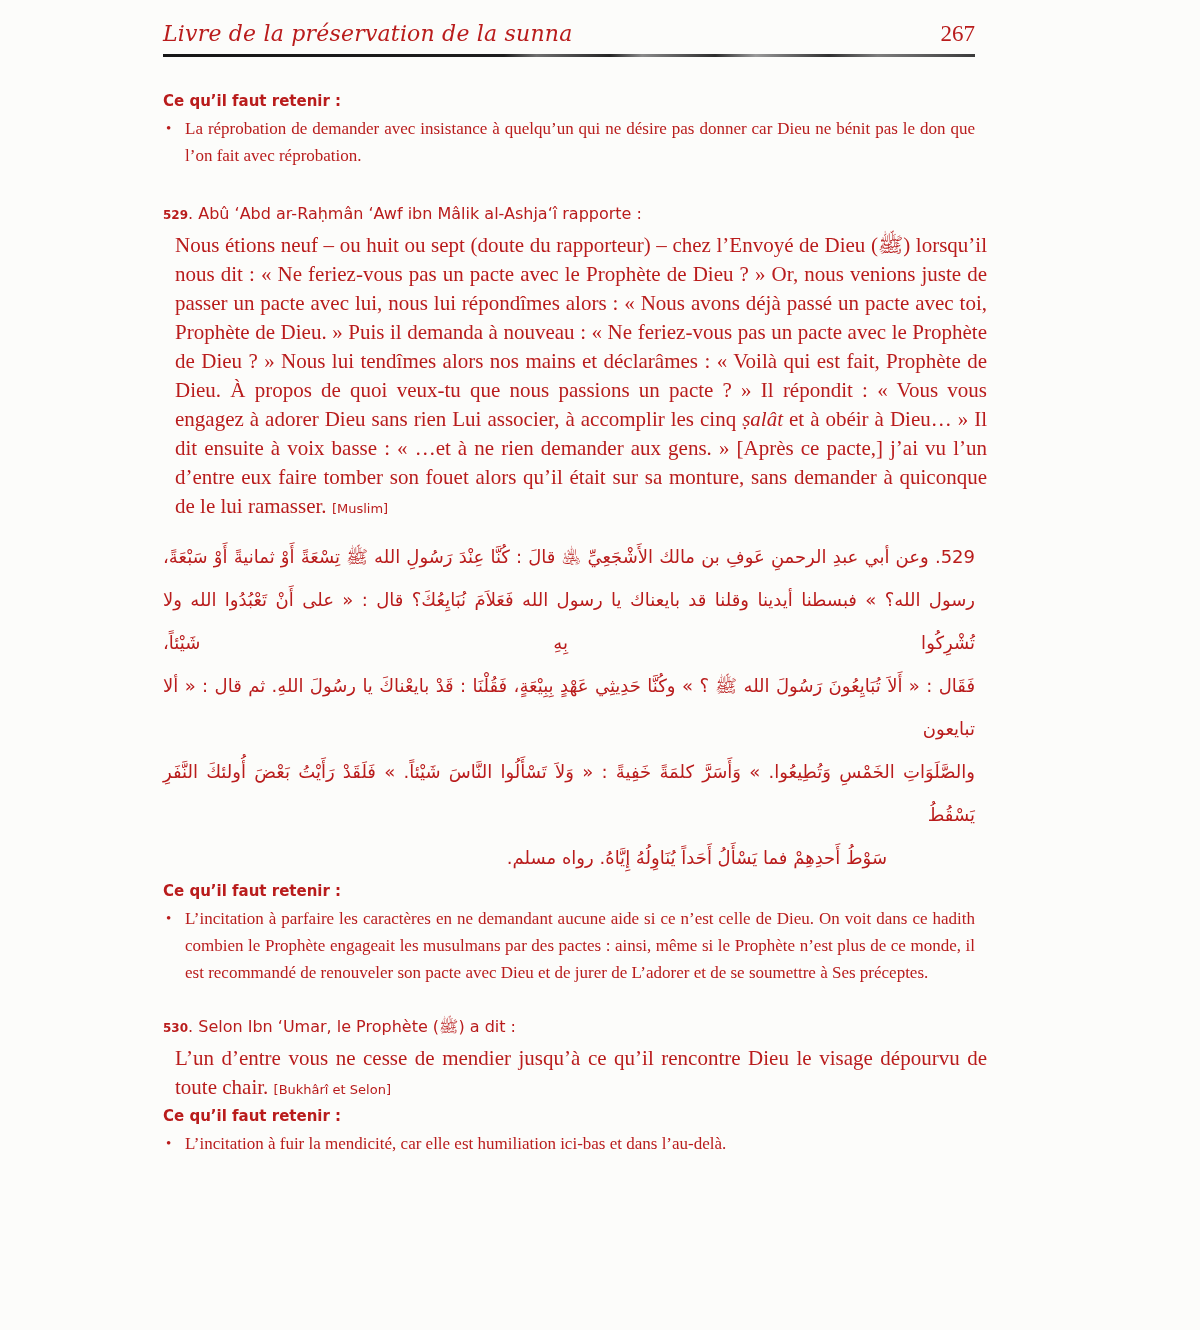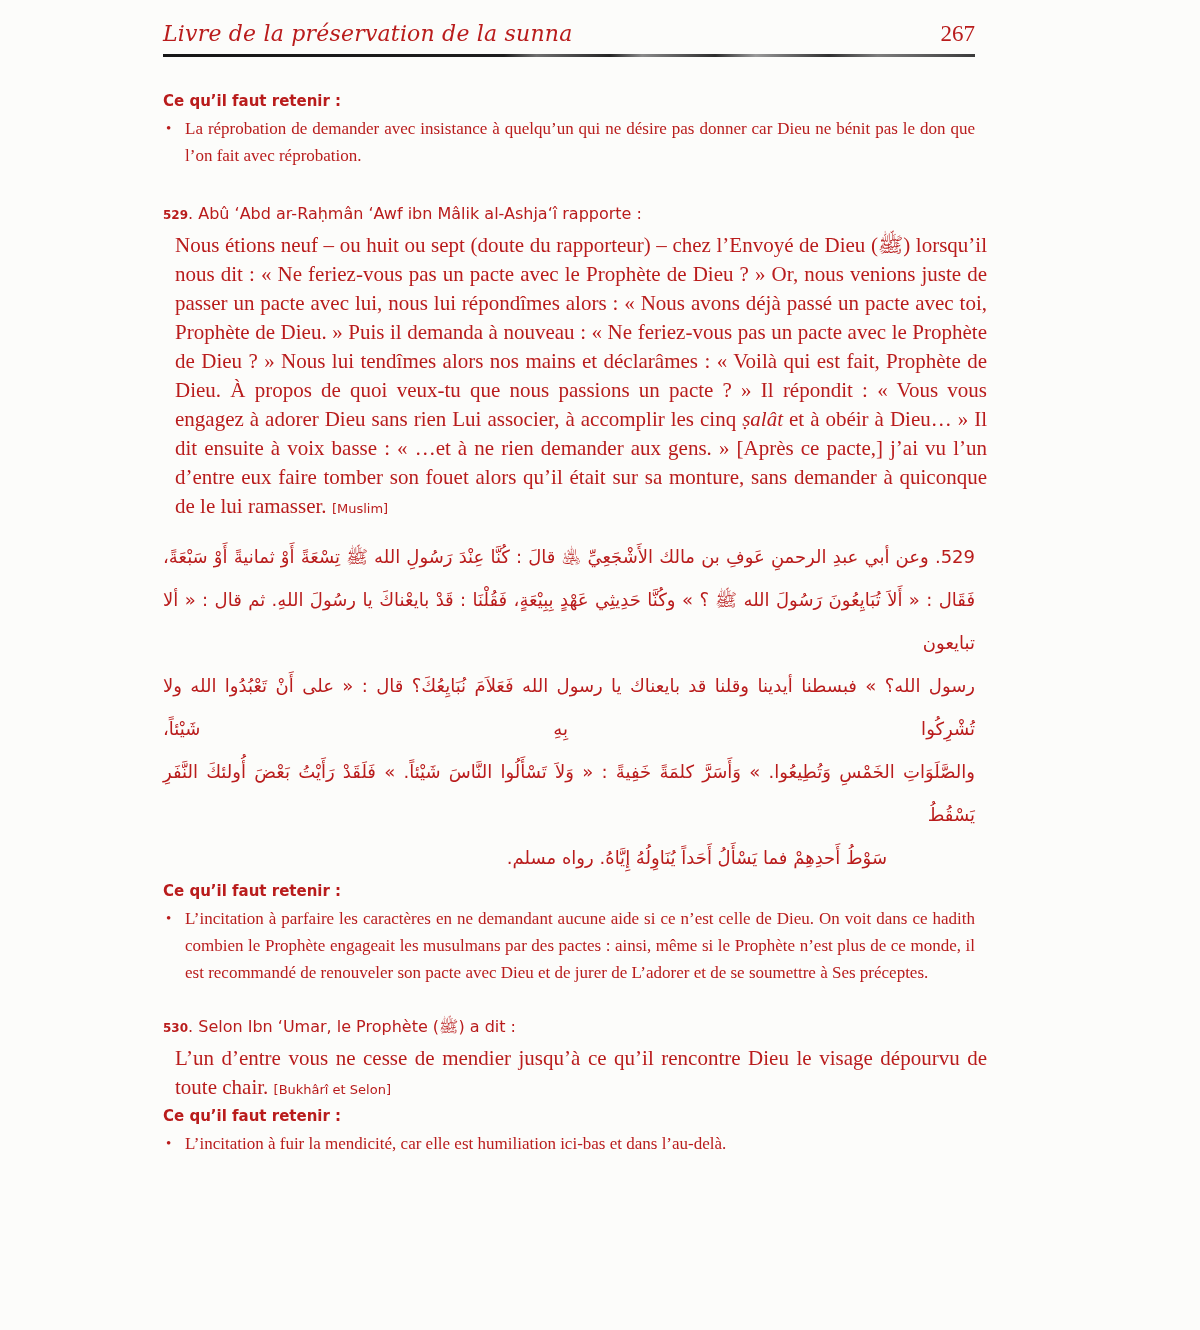--- a/index.html
+++ b/index.html
@@ -115,22 +115,22 @@
       </div>
     </div>
 
     <div class="mt-sec-lg">
       <div class="hadith-heading">
         <span class="hadith-number">529</span><span>. Abû ‘Abd ar-Raḥmân ‘Awf ibn Mâlik al-Ashja‘î rapporte :</span>
       </div>
       <div class="hadith-body"><span>Nous étions neuf – ou huit ou sept (doute du rapporteur) – chez l’Envoyé de Dieu (ﷺ) lorsqu’il nous dit : « Ne feriez-vous pas un pacte avec le Prophète de Dieu ? » Or, nous venions juste de passer un pacte avec lui, nous lui répondîmes alors : « Nous avons déjà passé un pacte avec toi, Prophète de Dieu. » Puis il demanda à nouveau : « Ne feriez-vous pas un pacte avec le Prophète de Dieu ? » Nous lui tendîmes alors nos mains et déclarâmes : « Voilà qui est fait, Prophète de Dieu. À propos de quoi veux-tu que nous passions un pacte ? » Il répondit : « Vous vous engagez à adorer Dieu sans rien Lui associer, à accomplir les cinq </span><span class="it">ṣalât</span><span> et à obéir à Dieu… » Il dit ensuite à voix basse : « …et à ne rien demander aux gens. » [Après ce pacte,] j’ai vu l’un d’entre eux faire tomber son fouet alors qu’il était sur sa monture, sans demander à quiconque de le lui ramasser. </span><span class="src-tag">[Muslim]</span></div>
       <div class="arabic">
         <div class="arabic-line">529. وعن أبي عبدِ الرحمنِ عَوفِ بن مالك الأَشْجَعِيِّ ﵁ قالَ : كُنَّا عِنْدَ رَسُولِ الله ﷺ تِسْعَةً أَوْ ثمانيةً أَوْ سَبْعَةً،</div>
+        <div class="arabic-line">رسول الله؟ » فبسطنا أيدينا وقلنا قد بايعناك يا رسول الله فَعَلاَمَ نُبَايِعُكَ؟ قال : « على أَنْ تَعْبُدُوا الله ولا تُشْرِكُوا بِهِ شَيْئاً،</div>
         <div class="arabic-line">فَقَال : « أَلاَ تُبَايِعُونَ رَسُولَ الله ﷺ ؟ » وكُنَّا حَدِيثِي عَهْدٍ بِبِيْعَةٍ، فَقُلْنَا : قَدْ بايعْناكَ يا رسُولَ اللهِ. ثم قال : « ألا تبايعون</div>
-        <div class="arabic-line">رسول الله؟ » فبسطنا أيدينا وقلنا قد بايعناك يا رسول الله فَعَلاَمَ نُبَايِعُكَ؟ قال : « على أَنْ تَعْبُدُوا الله ولا تُشْرِكُوا بِهِ شَيْئاً،</div>
         <div class="arabic-line">والصَّلَوَاتِ الخَمْسِ وَتُطِيعُوا. » وَأَسَرَّ كلمَةً خَفِيةً : « وَلاَ تَسْأَلُوا النَّاسَ شَيْئاً. » فَلَقَدْ رَأَيْتُ بَعْضَ أُولئكَ النَّفَرِ يَسْقُطُ</div>
         <div class="arabic-tail inset-right">سَوْطُ أَحدِهِمْ فما يَسْأَلُ أَحَداً يُنَاوِلُهُ إِيَّاهُ. رواه مسلم.</div>
       </div>
       <div class="retenir" style="margin-top:2px">
         <div class="retenir-label">Ce qu’il faut retenir :</div>
         <div class="bullet-item">
           <span class="bullet-marker">•</span>
           <span>L’incitation à parfaire les caractères en ne demandant aucune aide si ce n’est celle de Dieu. On voit dans ce hadith combien le Prophète engageait les musulmans par des pactes : ainsi, même si le Prophète n’est plus de ce monde, il est recommandé de renouveler son pacte avec Dieu et de jurer de L’adorer et de se soumettre à Ses préceptes.</span>
         </div>
       </div>

